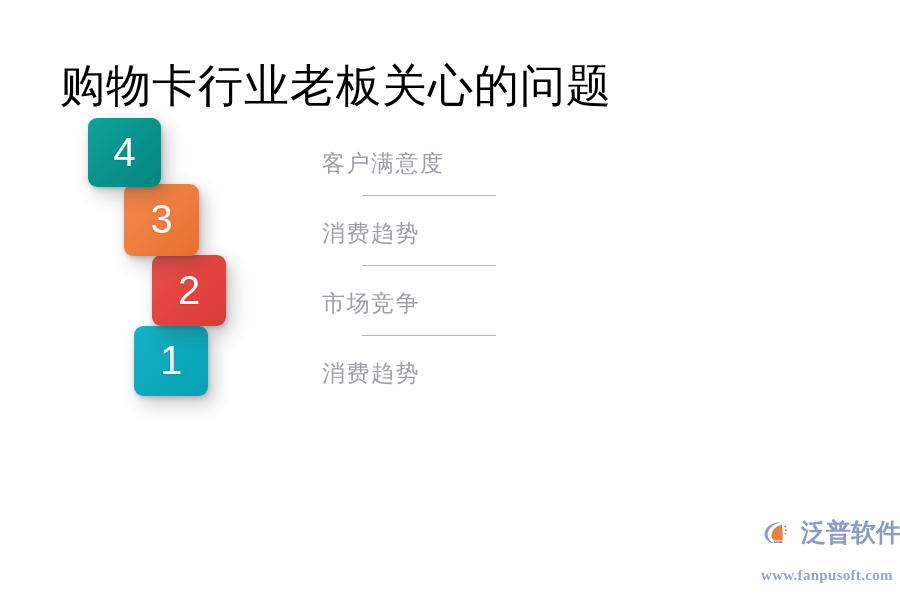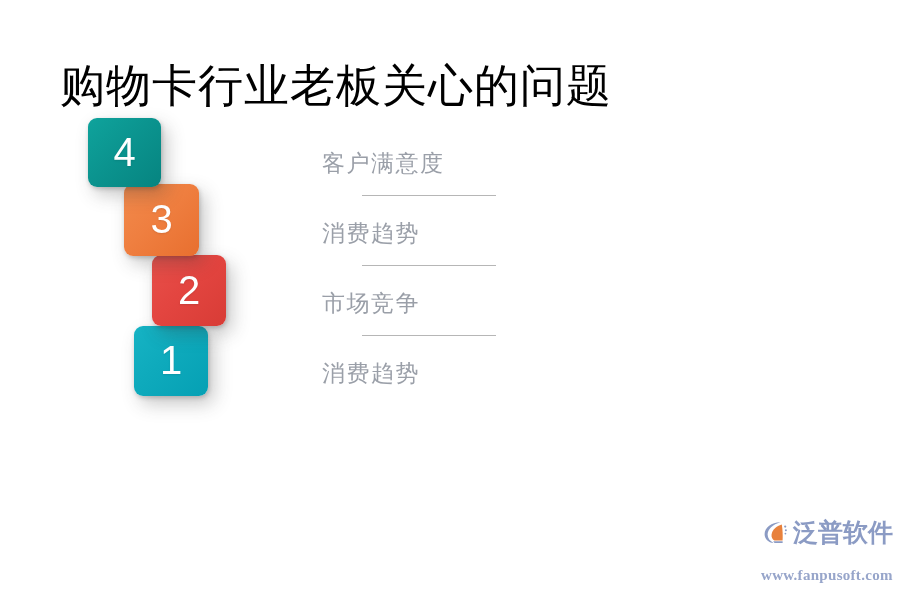--- a/index.html
+++ b/index.html
@@ -123,21 +123,21 @@
     right: 14px;
     bottom: 16px;
     display: flex;
     flex-direction: column;
     align-items: flex-start;
     width: 126px;
   }
   .logo-top {
     display: flex;
     align-items: center;
-    gap: 4px;
+    gap: 12px;
   }
   .logo-mark {
     width: 29px;
     height: 29px;
     position: relative;
     flex: 0 0 auto;
   }
   .logo-name {
     font-family: "Liberation Serif", "DejaVu Serif", serif;
     font-size: 25px;

